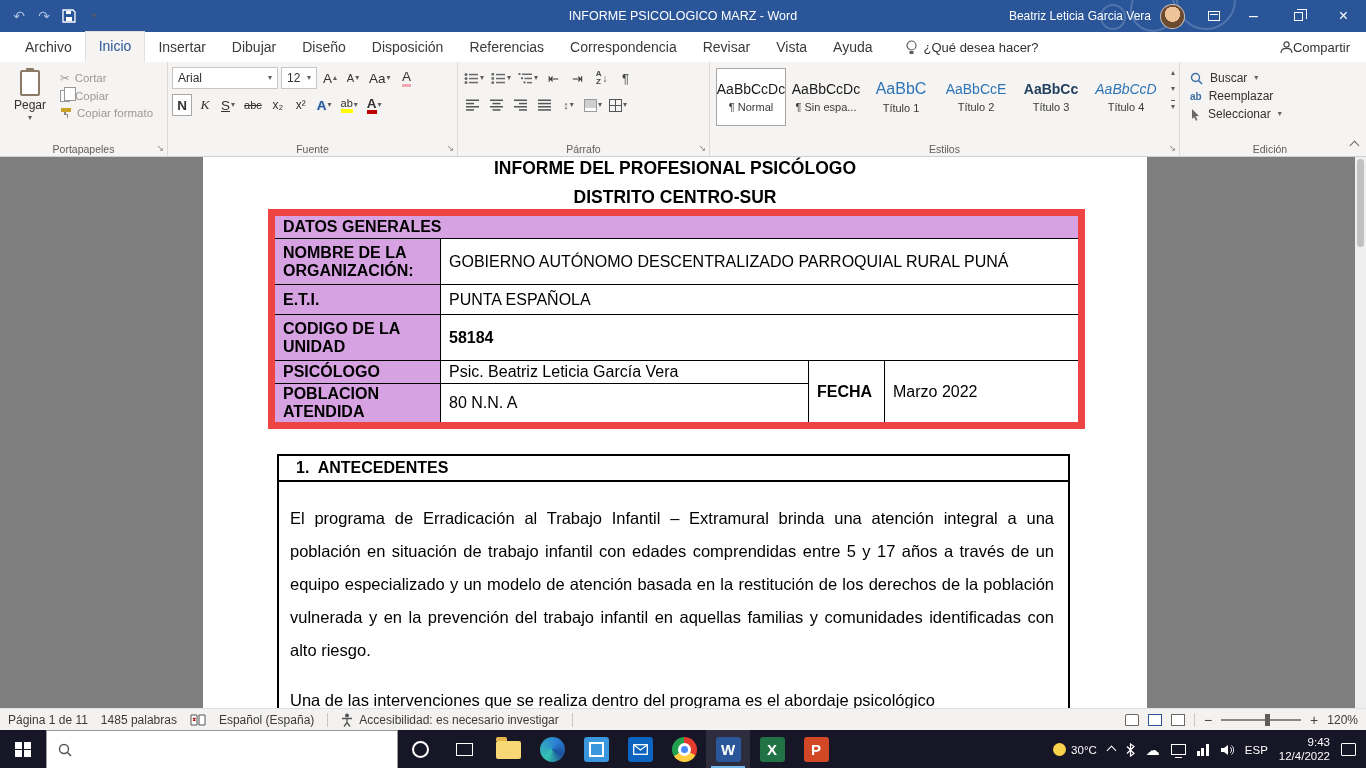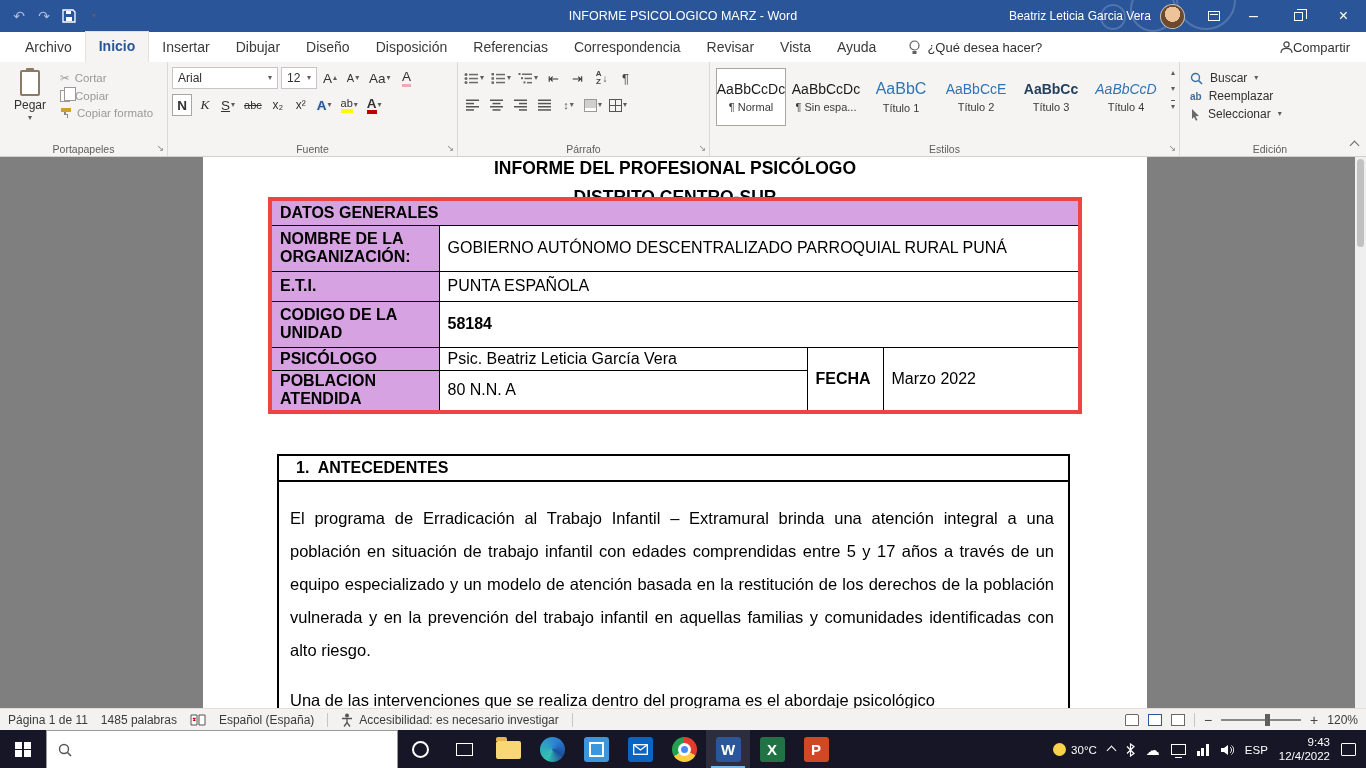--- a/index.html
+++ b/index.html
@@ -26,21 +26,21 @@
   .ropt-glyph{width:12px;height:10px;border:1.5px solid #fff;position:relative}
   .ropt-glyph::after{content:"";position:absolute;left:1px;right:1px;top:2px;border-top:1.5px solid #fff}
   .win-btn{width:45px;height:100%;display:flex;align-items:center;justify-content:center;font-size:16px}
   .restore-glyph{position:relative;width:9px;height:9px;border:1px solid #fff}
   .restore-glyph::before{content:"";position:absolute;top:-4px;left:2px;width:9px;height:9px;
                          border-top:1px solid #fff;border-right:1px solid #fff}
 
   
   .tabsrow{height:30px;background:#fff;display:flex;align-items:flex-end;padding-left:12px;position:relative}
   .tab{padding:6px 13px 7px;font-size:14px;color:#3b3a39}
-  .tab.active{color:#2b579a;background:#f5f4f2;border:1px solid #e3e1df;border-bottom:none;font-weight:bold;padding-bottom:8px}
+  .tab.active{color:#2b579a;background:#f5f4f2;border:1px solid #e3e1df;border-bottom:none;font-weight:normal;padding-bottom:8px}
   .tellme{display:flex;align-items:center;gap:7px;margin-left:20px;padding-bottom:7px;color:#323130}
   .share{position:absolute;right:16px;bottom:7px;display:flex;align-items:center;}
 
   
   .ribbon{height:95px;background:#f5f4f2;border-bottom:1px solid #d2d0ce;display:flex;position:relative}
   .group{position:relative;height:100%;border-right:1px solid #dcdad8;padding:5px 4px 16px}
   .glabel{position:absolute;bottom:1px;left:0;right:0;text-align:center;font-size:10.5px;color:#605e5c}
   .launcher{position:absolute;right:3px;bottom:3px;font-size:9px;color:#8a8886}
   .caret{font-size:8px;color:#605e5c;line-height:1}
 
@@ -98,22 +98,22 @@
 
   .ribbon-collapse{position:absolute;right:8px;bottom:4px}
   .chev-up{display:inline-block;width:7px;height:7px;border-left:1.5px solid #666;border-bottom:1.5px solid #666;
            transform:rotate(135deg)}
 
   
   .docarea{position:relative;height:551px;background:var(--c-doc-bg,#7f7f7f);overflow:hidden}
   .page{position:absolute;left:203px;top:0;width:944px;height:551px;background:#fff;color:#000;overflow:hidden}
   .doc-h{text-align:center;font-weight:bold;font-size:17.5px;line-height:22px}
   .doc-h1{margin-top:7px}
-  .gtable{position:absolute;left:65px;top:40px;width:810px;border-collapse:collapse;table-layout:fixed;
-          font-size:16px;border:4px solid #ef4444}
+  .gtable{position:absolute;left:65px;top:52px;width:810px;border-collapse:collapse;table-layout:fixed;
+          font-size:16px;border:7px solid #ef4444}
   .gtable td{border:1px solid #000;padding:1px 8px;vertical-align:middle}
   td.lab{background:var(--c-table-purple,#d7a2e2);font-weight:bold}
   .antebox{position:absolute;left:74px;top:297px;width:793px;height:254px;border:2px solid #000;border-bottom:none}
   .antehead{height:26px;border-bottom:2px solid #000;display:flex;align-items:center;padding-left:17px;
             font-weight:bold;font-size:16px;white-space:pre}
   .antebody{padding:20px 14px 0 11px;text-align:justify;font-size:16.5px;line-height:33px}
   .antebody p+p{margin-top:17px}
   .vscroll{position:absolute;right:0;top:0;width:11px;height:100%;background:#efefef}
   .vthumb{position:absolute;top:2px;left:2px;width:7px;height:88px;background:#c1c1c1;border-radius:4px}
 

